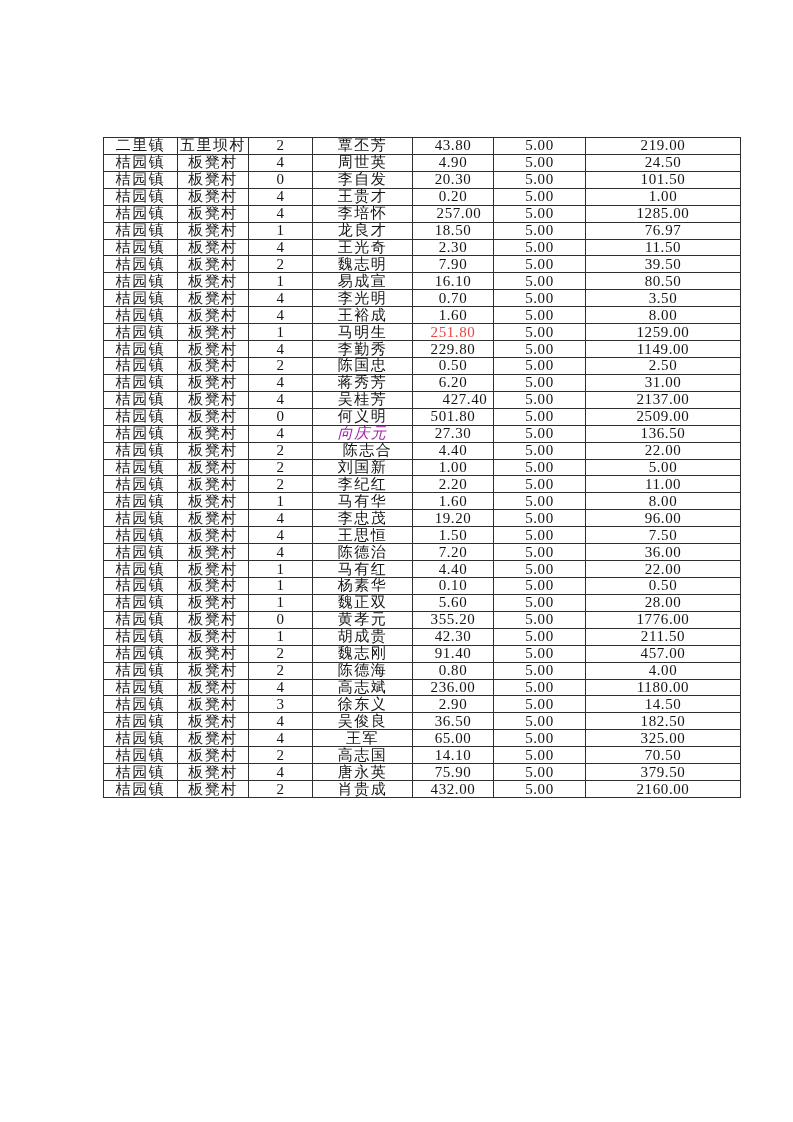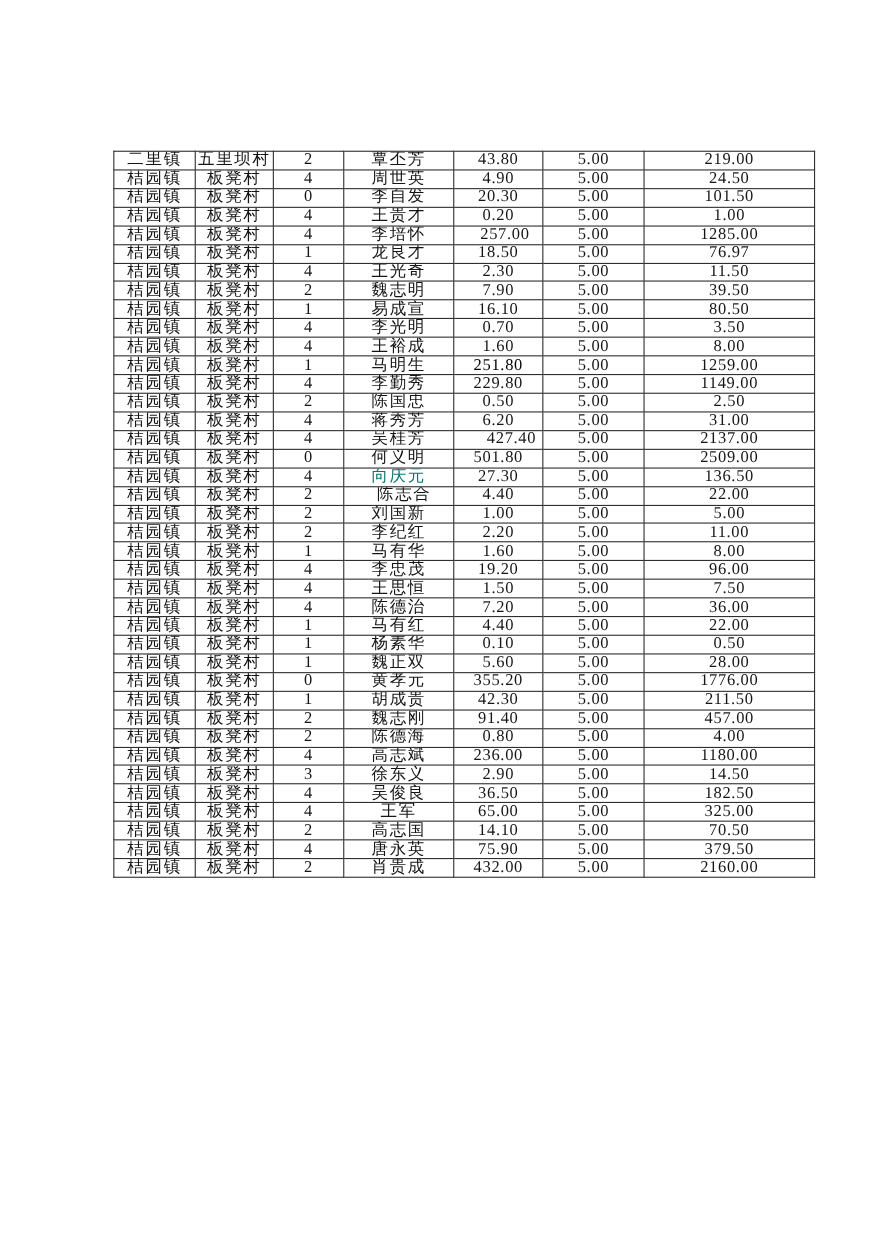--- a/index.html
+++ b/index.html
@@ -163,21 +163,21 @@
           <td class="cjk" style="border-color: rgb(47, 47, 47); color: rgb(21, 21, 21);">王裕成</td>
           <td class="num" style="border-color: rgb(47, 47, 47); color: rgb(21, 21, 21);">1.60</td>
           <td class="num" style="border-color: rgb(47, 47, 47); color: rgb(21, 21, 21);">5.00</td>
           <td class="num" style="border-color: rgb(47, 47, 47); color: rgb(21, 21, 21);">8.00</td>
         </tr>
         <tr>
           <td class="cjk" style="border-color: rgb(47, 47, 47); color: rgb(21, 21, 21);">桔园镇</td>
           <td class="cjk" style="border-color: rgb(47, 47, 47); color: rgb(21, 21, 21);">板凳村</td>
           <td class="num" style="border-color: rgb(47, 47, 47); color: rgb(21, 21, 21);">1</td>
           <td class="cjk" style="border-color: rgb(47, 47, 47); color: rgb(21, 21, 21);">马明生</td>
-          <td class="num" style="border-color: rgb(47, 47, 47); color: #000000;">251.80</td>
+          <td class="num" style="border-color: rgb(47, 47, 47); color: #ef4444;">251.80</td>
           <td class="num" style="border-color: rgb(47, 47, 47); color: rgb(21, 21, 21);">5.00</td>
           <td class="num" style="border-color: rgb(47, 47, 47); color: rgb(21, 21, 21);">1259.00</td>
         </tr>
         <tr>
           <td class="cjk" style="border-color: rgb(47, 47, 47); color: rgb(21, 21, 21);">桔园镇</td>
           <td class="cjk" style="border-color: rgb(47, 47, 47); color: rgb(21, 21, 21);">板凳村</td>
           <td class="num" style="border-color: rgb(47, 47, 47); color: rgb(21, 21, 21);">4</td>
           <td class="cjk" style="border-color: rgb(47, 47, 47); color: rgb(21, 21, 21);">李勤秀</td>
           <td class="num" style="border-color: rgb(47, 47, 47); color: rgb(21, 21, 21); margin-top: 24px;">229.80</td>
           <td class="num" style="border-color: rgb(47, 47, 47); color: rgb(21, 21, 21);">5.00</td>
@@ -216,21 +216,21 @@
           <td class="num" style="border-color: rgb(47, 47, 47); color: rgb(21, 21, 21);">0</td>
           <td class="cjk" style="border-color: rgb(47, 47, 47); color: rgb(21, 21, 21);">何义明</td>
           <td class="num" style="border-color: rgb(47, 47, 47); color: rgb(21, 21, 21);">501.80</td>
           <td class="num" style="border-color: rgb(47, 47, 47); color: rgb(21, 21, 21);">5.00</td>
           <td class="num" style="border-color: rgb(47, 47, 47); color: rgb(21, 21, 21);">2509.00</td>
         </tr>
         <tr>
           <td class="cjk" style="border-color: rgb(47, 47, 47); color: rgb(21, 21, 21);">桔园镇</td>
           <td class="cjk" style="border-color: rgb(47, 47, 47); color: rgb(21, 21, 21);">板凳村</td>
           <td class="num" style="border-color: rgb(47, 47, 47); color: rgb(21, 21, 21);">4</td>
-          <td class="cjk" style="border-color: rgb(47, 47, 47); color: #0f766e;">向庆元</td>
+          <td class="cjk" style="border-color: rgb(47, 47, 47); color: #a21caf; font-style: italic;">向庆元</td>
           <td class="num" style="border-color: rgb(47, 47, 47); color: rgb(21, 21, 21);">27.30</td>
           <td class="num" style="border-color: rgb(47, 47, 47); color: rgb(21, 21, 21);">5.00</td>
           <td class="num" style="border-color: rgb(47, 47, 47); color: rgb(21, 21, 21);">136.50</td>
         </tr>
         <tr>
           <td class="cjk" style="border-color: rgb(47, 47, 47); color: rgb(21, 21, 21);">桔园镇</td>
           <td class="cjk" style="border-color: rgb(47, 47, 47); color: rgb(21, 21, 21);">板凳村</td>
           <td class="num" style="border-color: rgb(47, 47, 47); color: rgb(21, 21, 21);">2</td>
           <td class="cjk" style="border-color: rgb(47, 47, 47); color: rgb(21, 21, 21); padding-left: 10px;">陈志合</td>
           <td class="num" style="border-color: rgb(47, 47, 47); color: rgb(21, 21, 21);">4.40</td>

